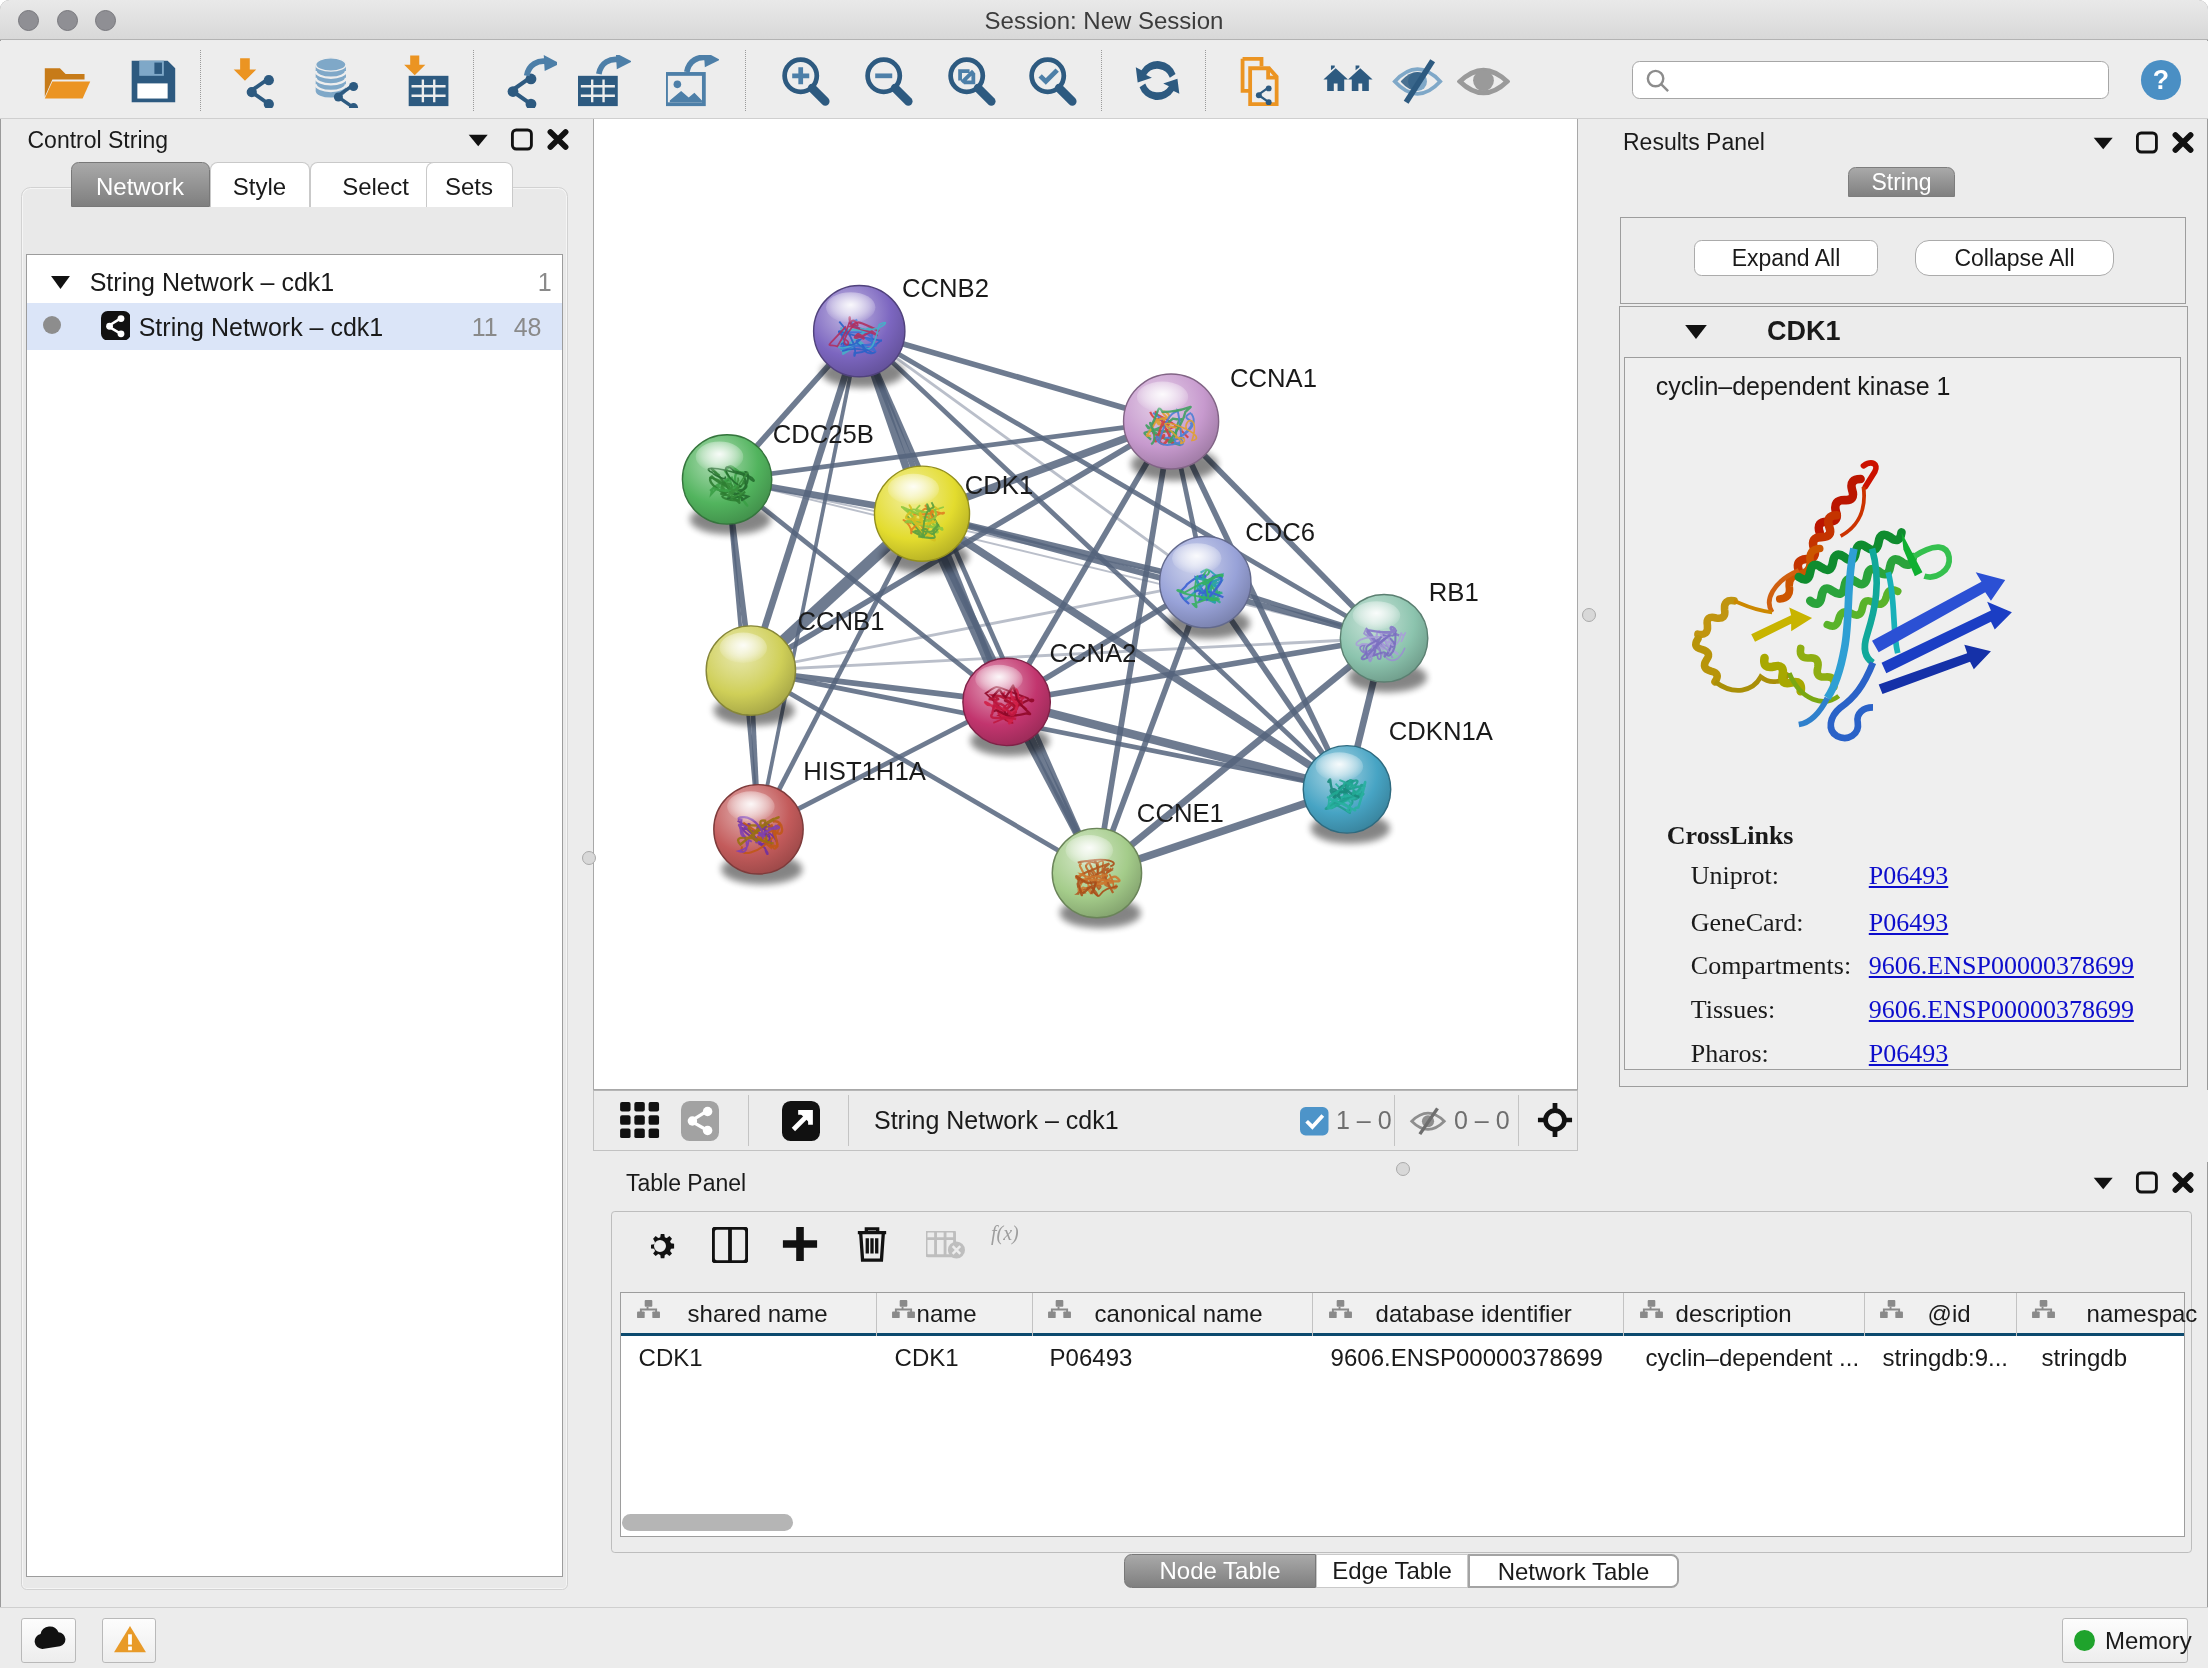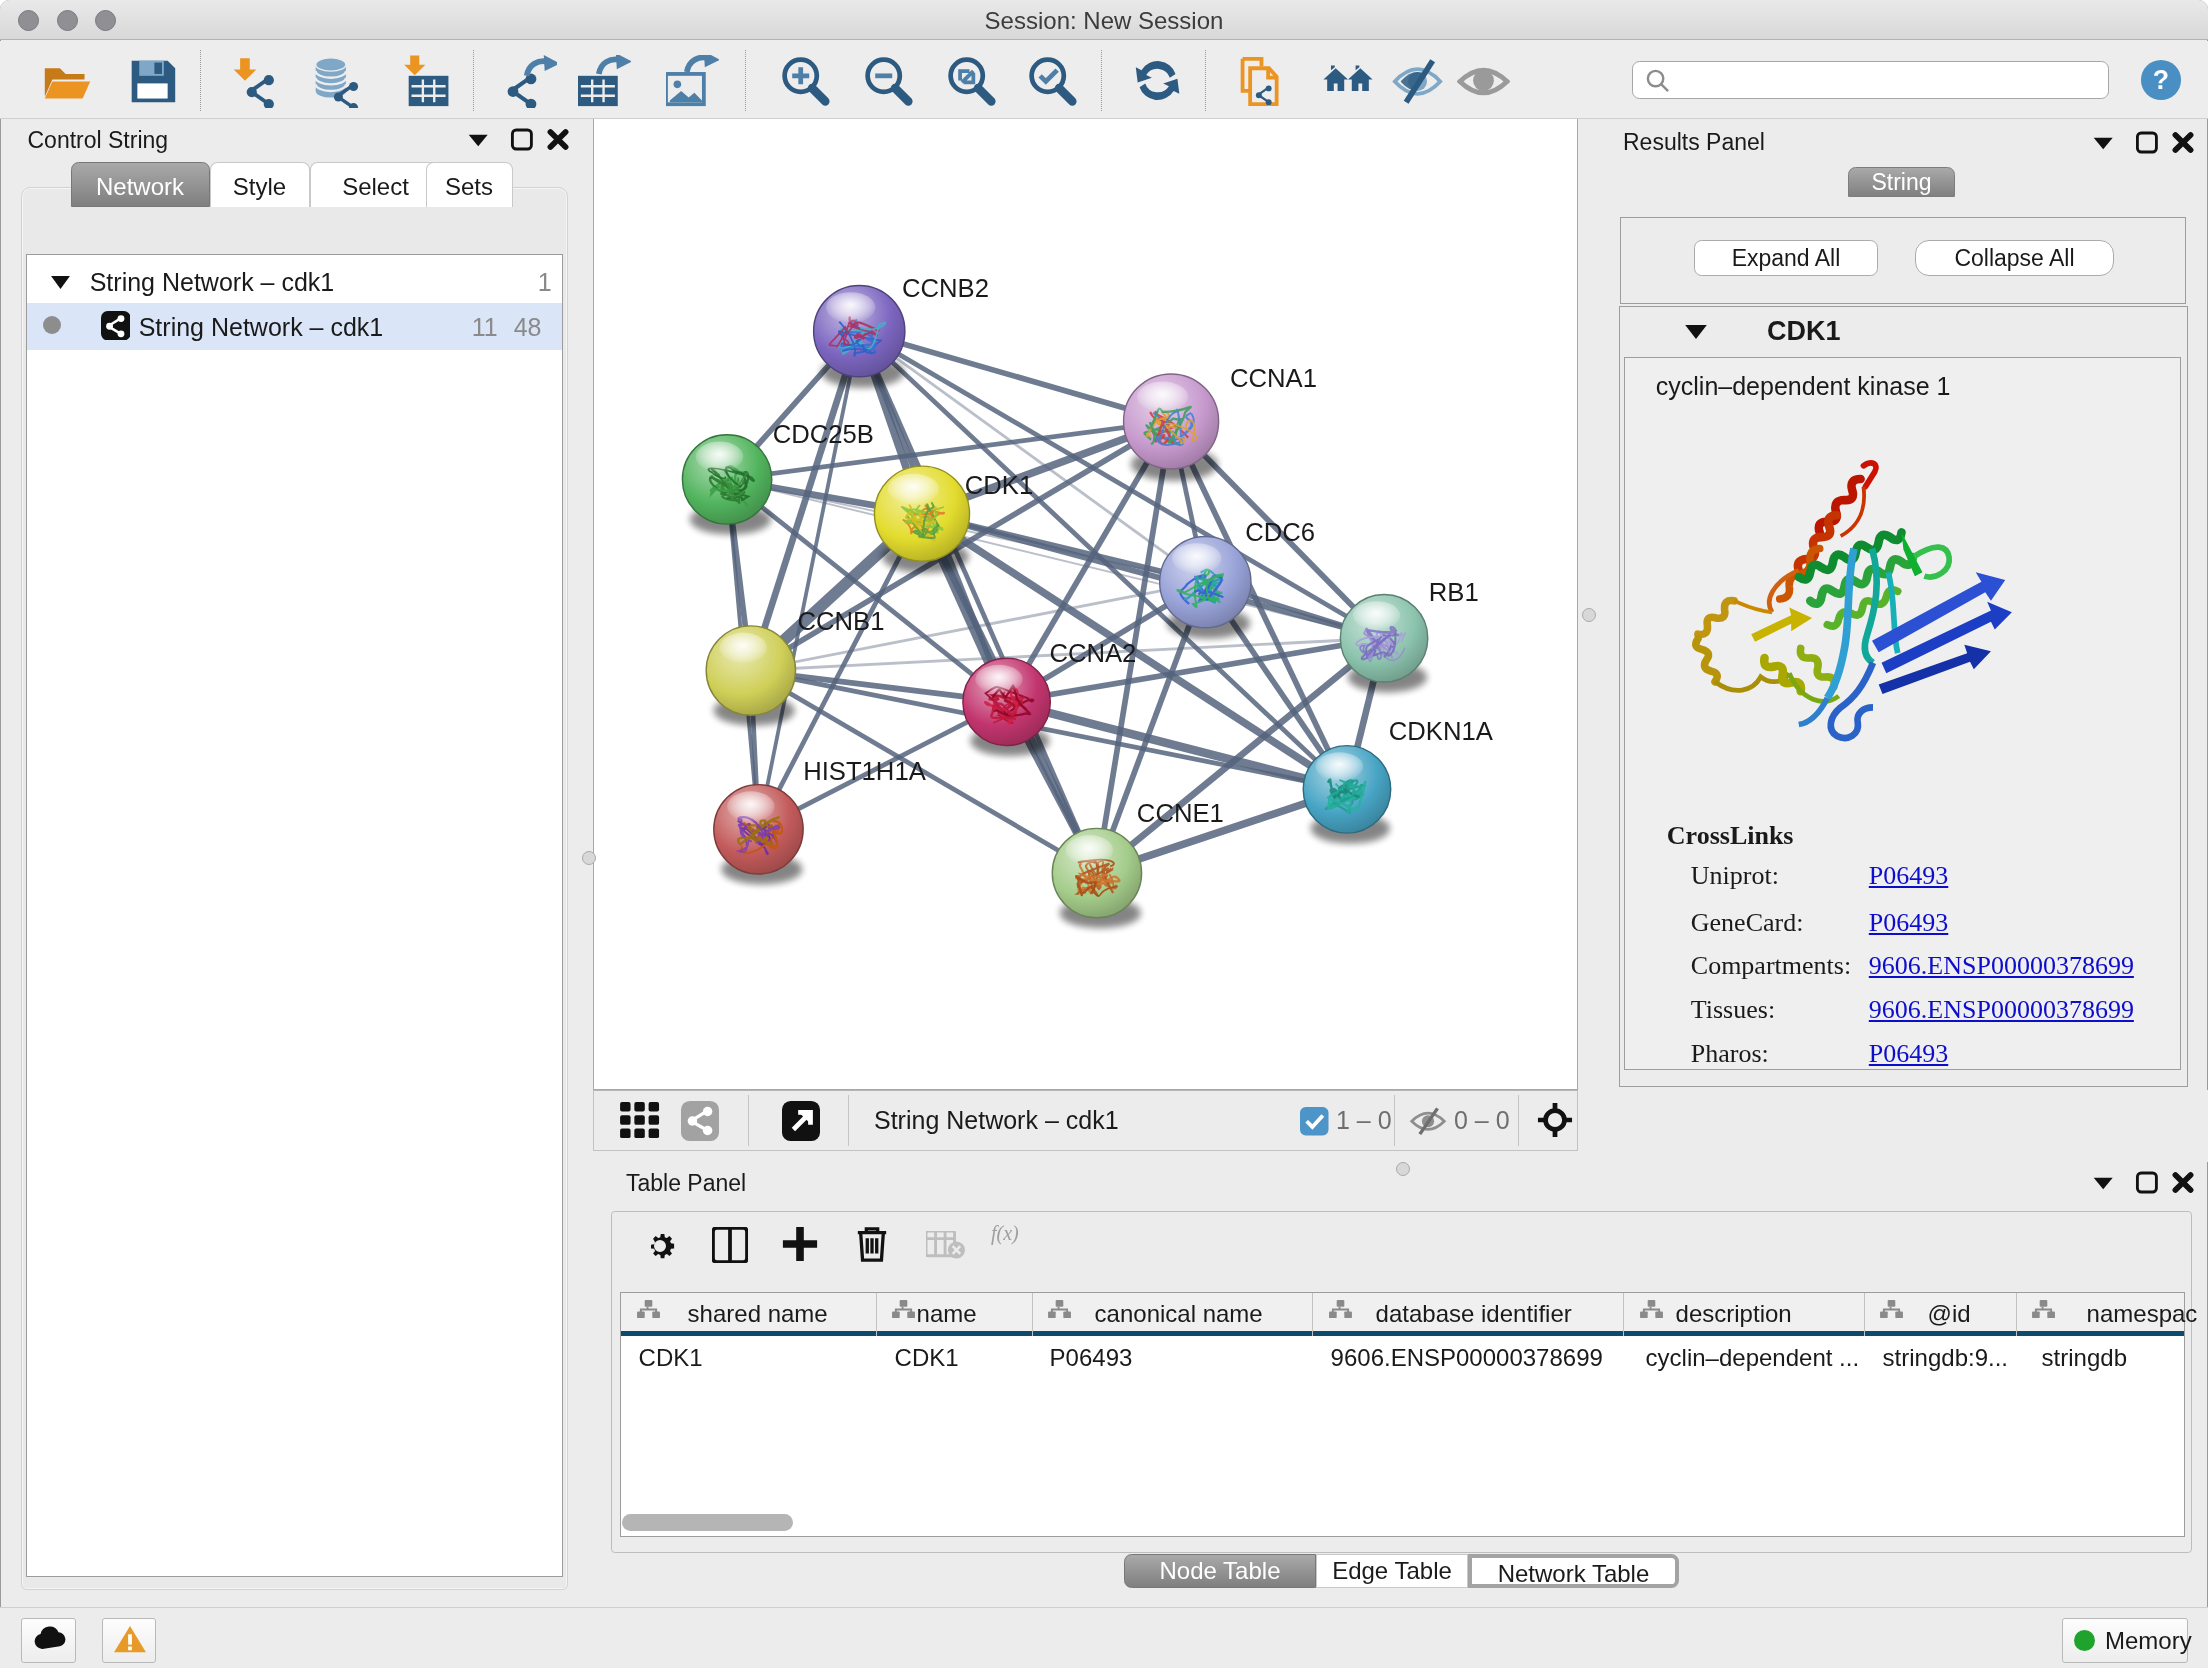--- a/index.html
+++ b/index.html
@@ -646,21 +646,21 @@
     <svg class="abs" style="left:314px;top:19px" width="40" height="28.5" viewBox="0 0 42 30" opacity="0.45">
           <g fill="#888">
             <rect x="0" y="0" width="30" height="26" rx="2" fill="none" stroke="#888" stroke-width="3"></rect>
             <path d="M0 8 h30 M10 0 v26 M20 0 v26" stroke="#888" stroke-width="3"></path>
           </g>
           <circle cx="32" cy="20" r="9" fill="#888"></circle>
           <path d="M28 16 l8 8 M36 16 l-8 8" stroke="#eee" stroke-width="2.5"></path>
         </svg>
     <div class="abs" style="left:379px;top:9.5px"><span style="font-family:'Liberation Serif',serif;font-style:italic;font-size:20px;color:#9e9e9e">f(x)</span></div>
     <div class="abs" style="left:7.6px;top:80px;width:1565px;height:245px;background:#fff;border:1px solid #9d9d9d">
-      <div class="abs" style="left:0;top:0;width:1563px;height:43px;background:#f0f0f0;border-bottom:5px solid #0c4a6e">
+      <div class="abs" style="left:0;top:0;width:1563px;height:43px;background:#f0f0f0;border-bottom:3px solid #0c4a6e">
             <div class="abs" style="left:15px;top:5.7px"><svg width="25" height="21" viewBox="0 0 26 22">
                 <g fill="#8a8a8a">
                   <rect x="9" y="1" width="8" height="7" rx="1"></rect>
                   <rect x="1" y="13" width="8" height="7" rx="1"></rect>
                   <rect x="17" y="13" width="8" height="7" rx="1"></rect>
                   <path d="M12 8 v3 H5 v3 M13 11 h8 v3" stroke="#8a8a8a" stroke-width="2" fill="none"></path>
                 </g>
               </svg></div>
             <div class="abs" style="left:67px;top:6.7px;font-size:24px">shared name</div>
             <div class="abs" style="left:270px;top:5.7px"><svg width="25" height="21" viewBox="0 0 26 22">
@@ -732,21 +732,21 @@
             <div class="abs" style="left:1025px;top:7.6px;font-size:24px">cyclin–dependent ...</div>
             <div class="abs" style="left:1262px;top:7.6px;font-size:24px">stringdb:9...</div>
             <div class="abs" style="left:1421px;top:7.6px;font-size:24px">stringdb</div>
           </div>
       <div class="abs" style="left:1.9px;top:221px;width:171px;height:17px;background:#b5b5b5;border-radius:8.6px"></div>
     </div>
   </div>
   <div class="abs" style="left:0;top:392px;width:1628px;height:38px">
     <div class="abs seltab" style="left:544px;width:192px;height:34px;font-size:24px;text-align:center;line-height:32px;border-radius:7.6px 0 0 7.6px">Node Table</div>
     <div class="abs" style="left:736px;width:152px;height:34px;font-size:24px;text-align:center;line-height:32px;background:#fff;border:1px solid #c9c9c9">Edge Table</div>
-    <div class="abs" style="left:888px;width:211px;height:34px;font-size:24px;text-align:center;line-height:32px;background:#fff;border:4px solid #a3a3a3;border-radius:0 7.6px 7.6px 0">Network Table</div>
+    <div class="abs" style="left:888px;width:211px;height:34px;font-size:24px;text-align:center;line-height:32px;background:#fff;border:2px solid #a3a3a3;border-radius:0 7.6px 7.6px 0">Network Table</div>
   </div>
 </div>
 
 <div id="statusbar" class="abs">
   <div class="sbtn" style="left:21px;width:55px"><svg style="margin:7.6px 0 0 10.5px" width="34" height="25" viewBox="0 0 36 26">
           <path d="M10 24 a8 8 0 0 1 -2 -15.8 A10 10 0 0 1 27 6.5 a7.5 7.5 0 0 1 1.5 14.8 Z" fill="#111"></path>
         </svg></div>
   <div class="sbtn" style="left:102px;width:54px"><svg style="margin:5.7px 0 0 9.5px" width="34" height="30" viewBox="0 0 36 32">
           <path d="M18 2 L35 30 H1 Z" fill="#e89a28"></path>
           <rect x="16" y="11" width="4" height="11" fill="#fff"></rect>

